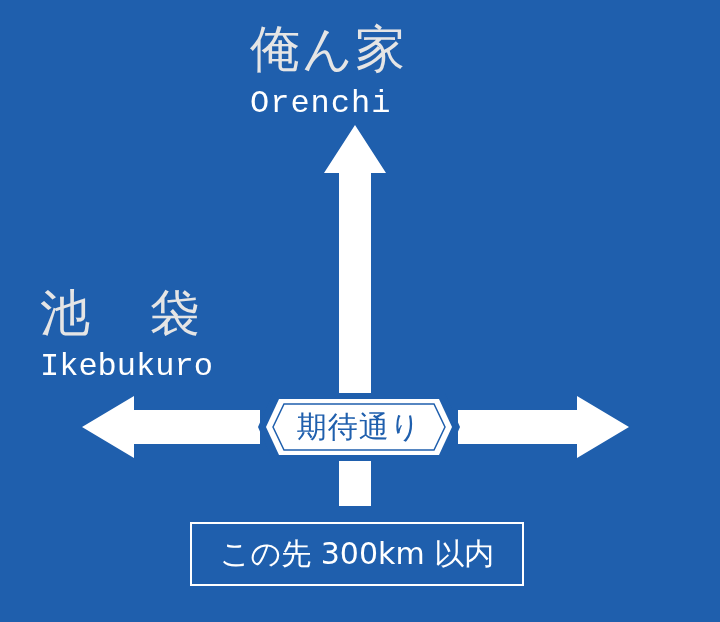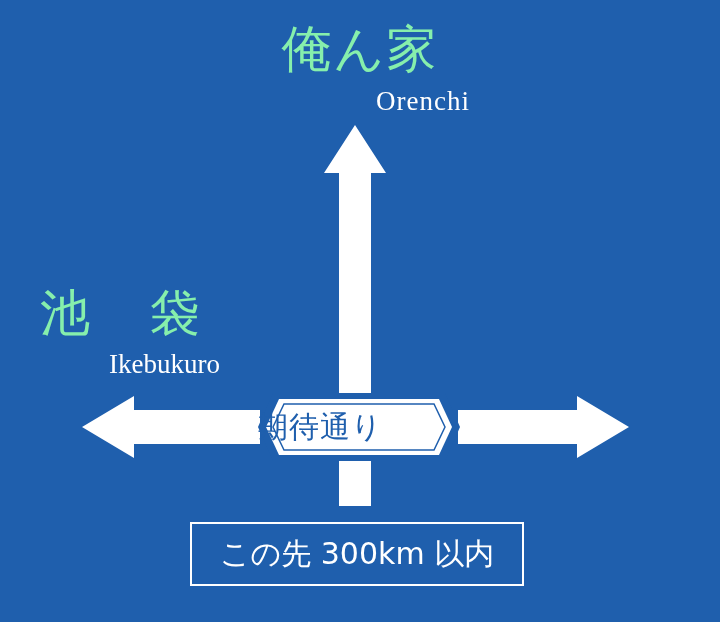--- a/index.html
+++ b/index.html
@@ -1,28 +1,28 @@
 <!DOCTYPE html>
 <html><head>
 <meta charset="utf-8">
 <style>
   html, body { margin:0; padding:0; }
   body { width:720px; height:622px; background:#1f5fad; overflow:hidden; position:relative;
          font-family:"DejaVu Sans","Liberation Sans",sans-serif; }
   .sign { position:absolute; left:0; top:0; width:720px; height:622px; background:#1f5fad; }
   svg.arrows { position:absolute; left:0; top:0; }
-  .label-jp { position:absolute; color:#86efac; font-size:50px; line-height:1; text-align:center; white-space:nowrap; }
-  .label-en { position:absolute; color:#fff; font-family:Liberation Serif, serif; font-size:27px; line-height:1; text-align:right; white-space:nowrap; }
+  .label-jp { position:absolute; color:#e5e5e5; font-size:50px; line-height:1; text-align:left; white-space:nowrap; }
+  .label-en { position:absolute; color:#fff; font-family:Liberation Mono, monospace; font-size:32px; line-height:1; text-align:left; white-space:nowrap; }
   #top-jp { left:250px; top:24px; width:220px; letter-spacing:2px; }
   #top-en { left:250px; top:88px; width:220px; letter-spacing:1px; }
   #left-jp { left:40px; top:288px; width:180px; letter-spacing:22px; }
   #left-en { left:40px; top:351px; width:180px; }
   #right-jp { left:500px; top:288px; width:180px; letter-spacing:22px; }
   #right-en { left:500px; top:351px; width:180px; }
-  .route-text { position:absolute; left:258px; top:405px; width:202px; text-align:left; color:#1f5fad; font-size:30px; line-height:44px; letter-spacing:1px; }
+  .route-text { position:absolute; left:258px; top:405px; width:202px; text-align:center; color:#1f5fad; font-size:30px; line-height:44px; letter-spacing:1px; }
   .dist-box { position:absolute; left:190px; top:522px; width:330px; height:60px; border:2px solid #fff; }
   .dist-text { position:absolute; left:190px; top:522px; width:334px; height:59px; line-height:64px; text-align:center; color:#fff; font-size:30px; white-space:nowrap; }
 </style>
 </head>
 <body>
 
 <div class="sign">
   <svg class="arrows" width="720" height="622" viewBox="0 0 720 622">
 
     <g>

